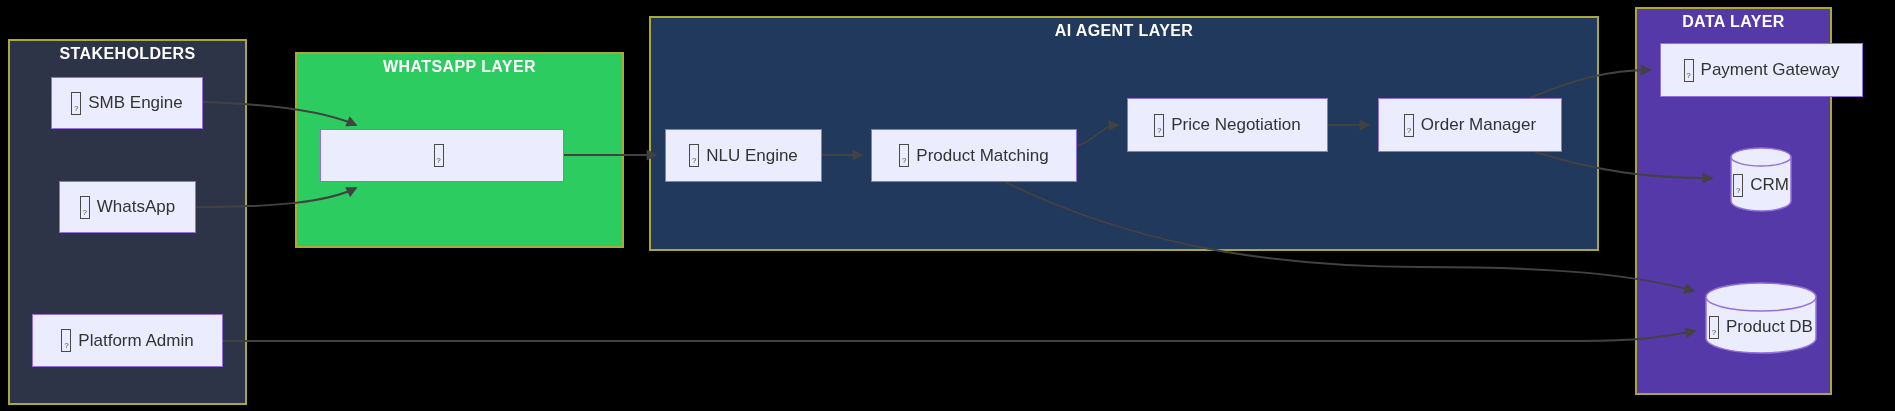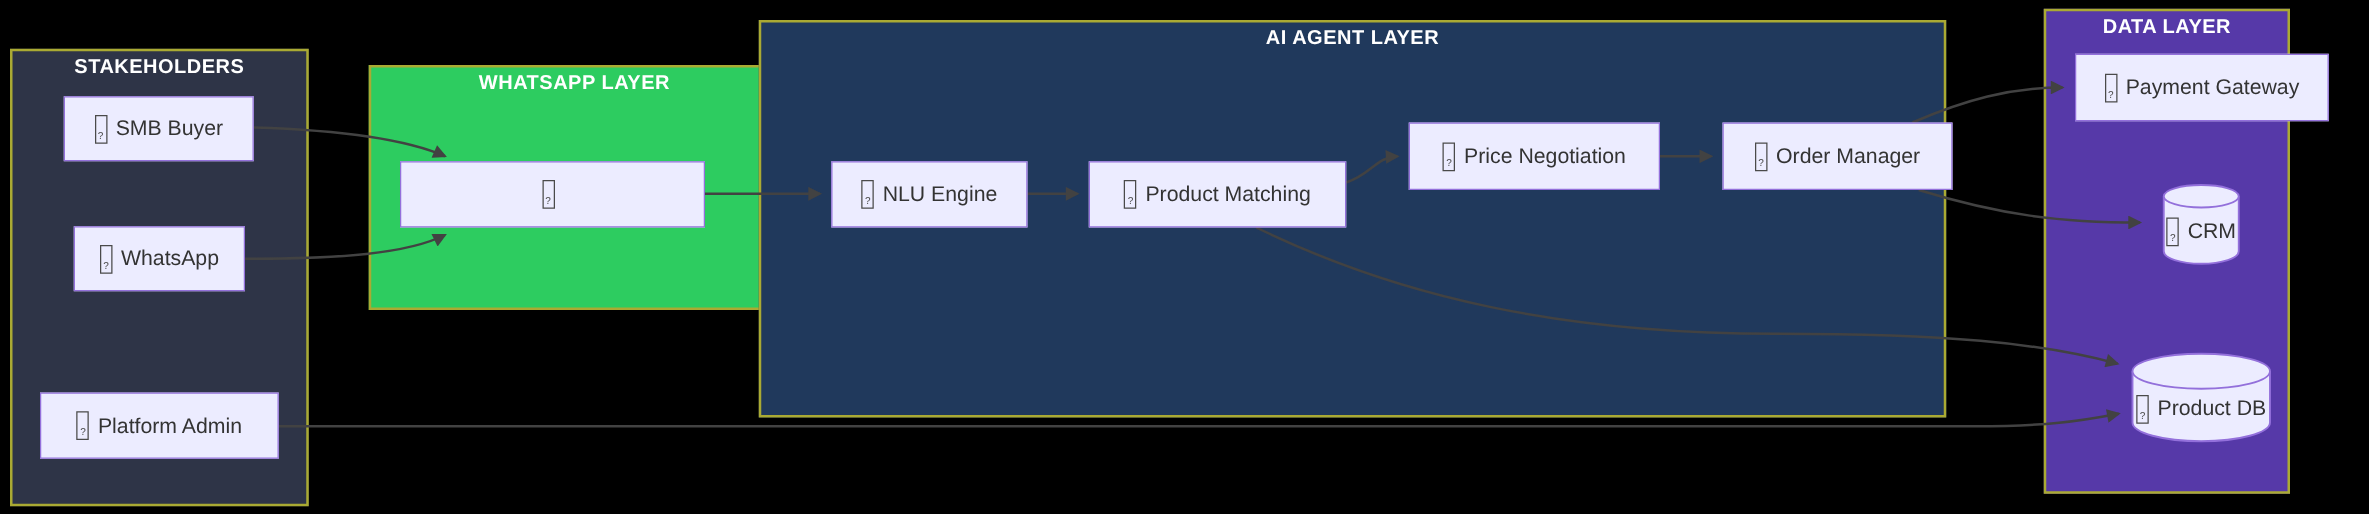--- a/index.html
+++ b/index.html
@@ -3,21 +3,21 @@
 <meta charset="utf-8">
 <style>
   html,body{margin:0;padding:0;background:#000;}
   #stage{position:relative;width:1895px;height:411px;background:#000;overflow:hidden;
          font-family:"Liberation Sans",sans-serif;}
   .cluster{position:absolute;border:2px solid #aaaa33;box-sizing:border-box;z-index:1;}
   .cluster-title{position:absolute;top:4px;left:0;right:0;text-align:center;color:#ffffff;
                  font-size:16px;font-weight:700;letter-spacing:.4px;}
   #cluster-stakeholders{left:8px;top:39px;width:239px;height:366px;background:#2e3447;padding-left:48px;}
   #cluster-whatsapp{left:295px;top:52px;width:329px;height:196px;background:#2dcc60;}
-  #cluster-ai{left:607px;top:16px;width:950px;height:318px;background:#20395c;}
+  #cluster-ai{left:649px;top:16px;width:950px;height:235px;background:#20395c;}
   #cluster-data{left:1635px;top:7px;width:197px;height:388px;background:#5639a8;}
   .node{position:absolute;background:#ececff;border:1px solid #9370db;box-sizing:border-box;
         display:flex;align-items:center;justify-content:center;color:#333;font-size:17px;
         white-space:nowrap;z-index:3;}
   .cyl-label{position:absolute;display:flex;align-items:center;justify-content:center;
              color:#333;font-size:17px;white-space:nowrap;z-index:4;background:transparent;}
   .tofu{display:inline-block;width:10px;height:23px;border:1px solid #4a4a4a;margin-right:7px;
         position:relative;flex:none;box-sizing:border-box;}
   .tofu i{position:absolute;bottom:1px;left:0;right:0;text-align:center;font-size:8px;
           font-style:normal;color:#4a4a4a;line-height:1;}
@@ -80,21 +80,21 @@
       <path d="M1535,152 C1600,172 1648,178 1712,178" marker-end="url(#arrow)"></path>
       <path d="M1005,182 C1120,238 1250,267 1420,267 C1555,267 1632,274 1694,291" marker-end="url(#arrow)"></path>
       <path d="M223,341 L1580,341 C1638,341 1663,337 1695,331" marker-end="url(#arrow)"></path>
     </g>
   </svg>
 
   <div class="node" id="n-smb">
     <span class="tofu">
         <i>?</i>
       </span>
-    <span>SMB Buyer</span>
+    <span>SMB Engine</span>
   </div>
   <div class="node" id="n-supplier">
     <span class="tofu">
         <i>?</i>
       </span>
     <span>WhatsApp</span>
   </div>
   <div class="node" id="n-admin">
     <span class="tofu">
         <i>?</i>

